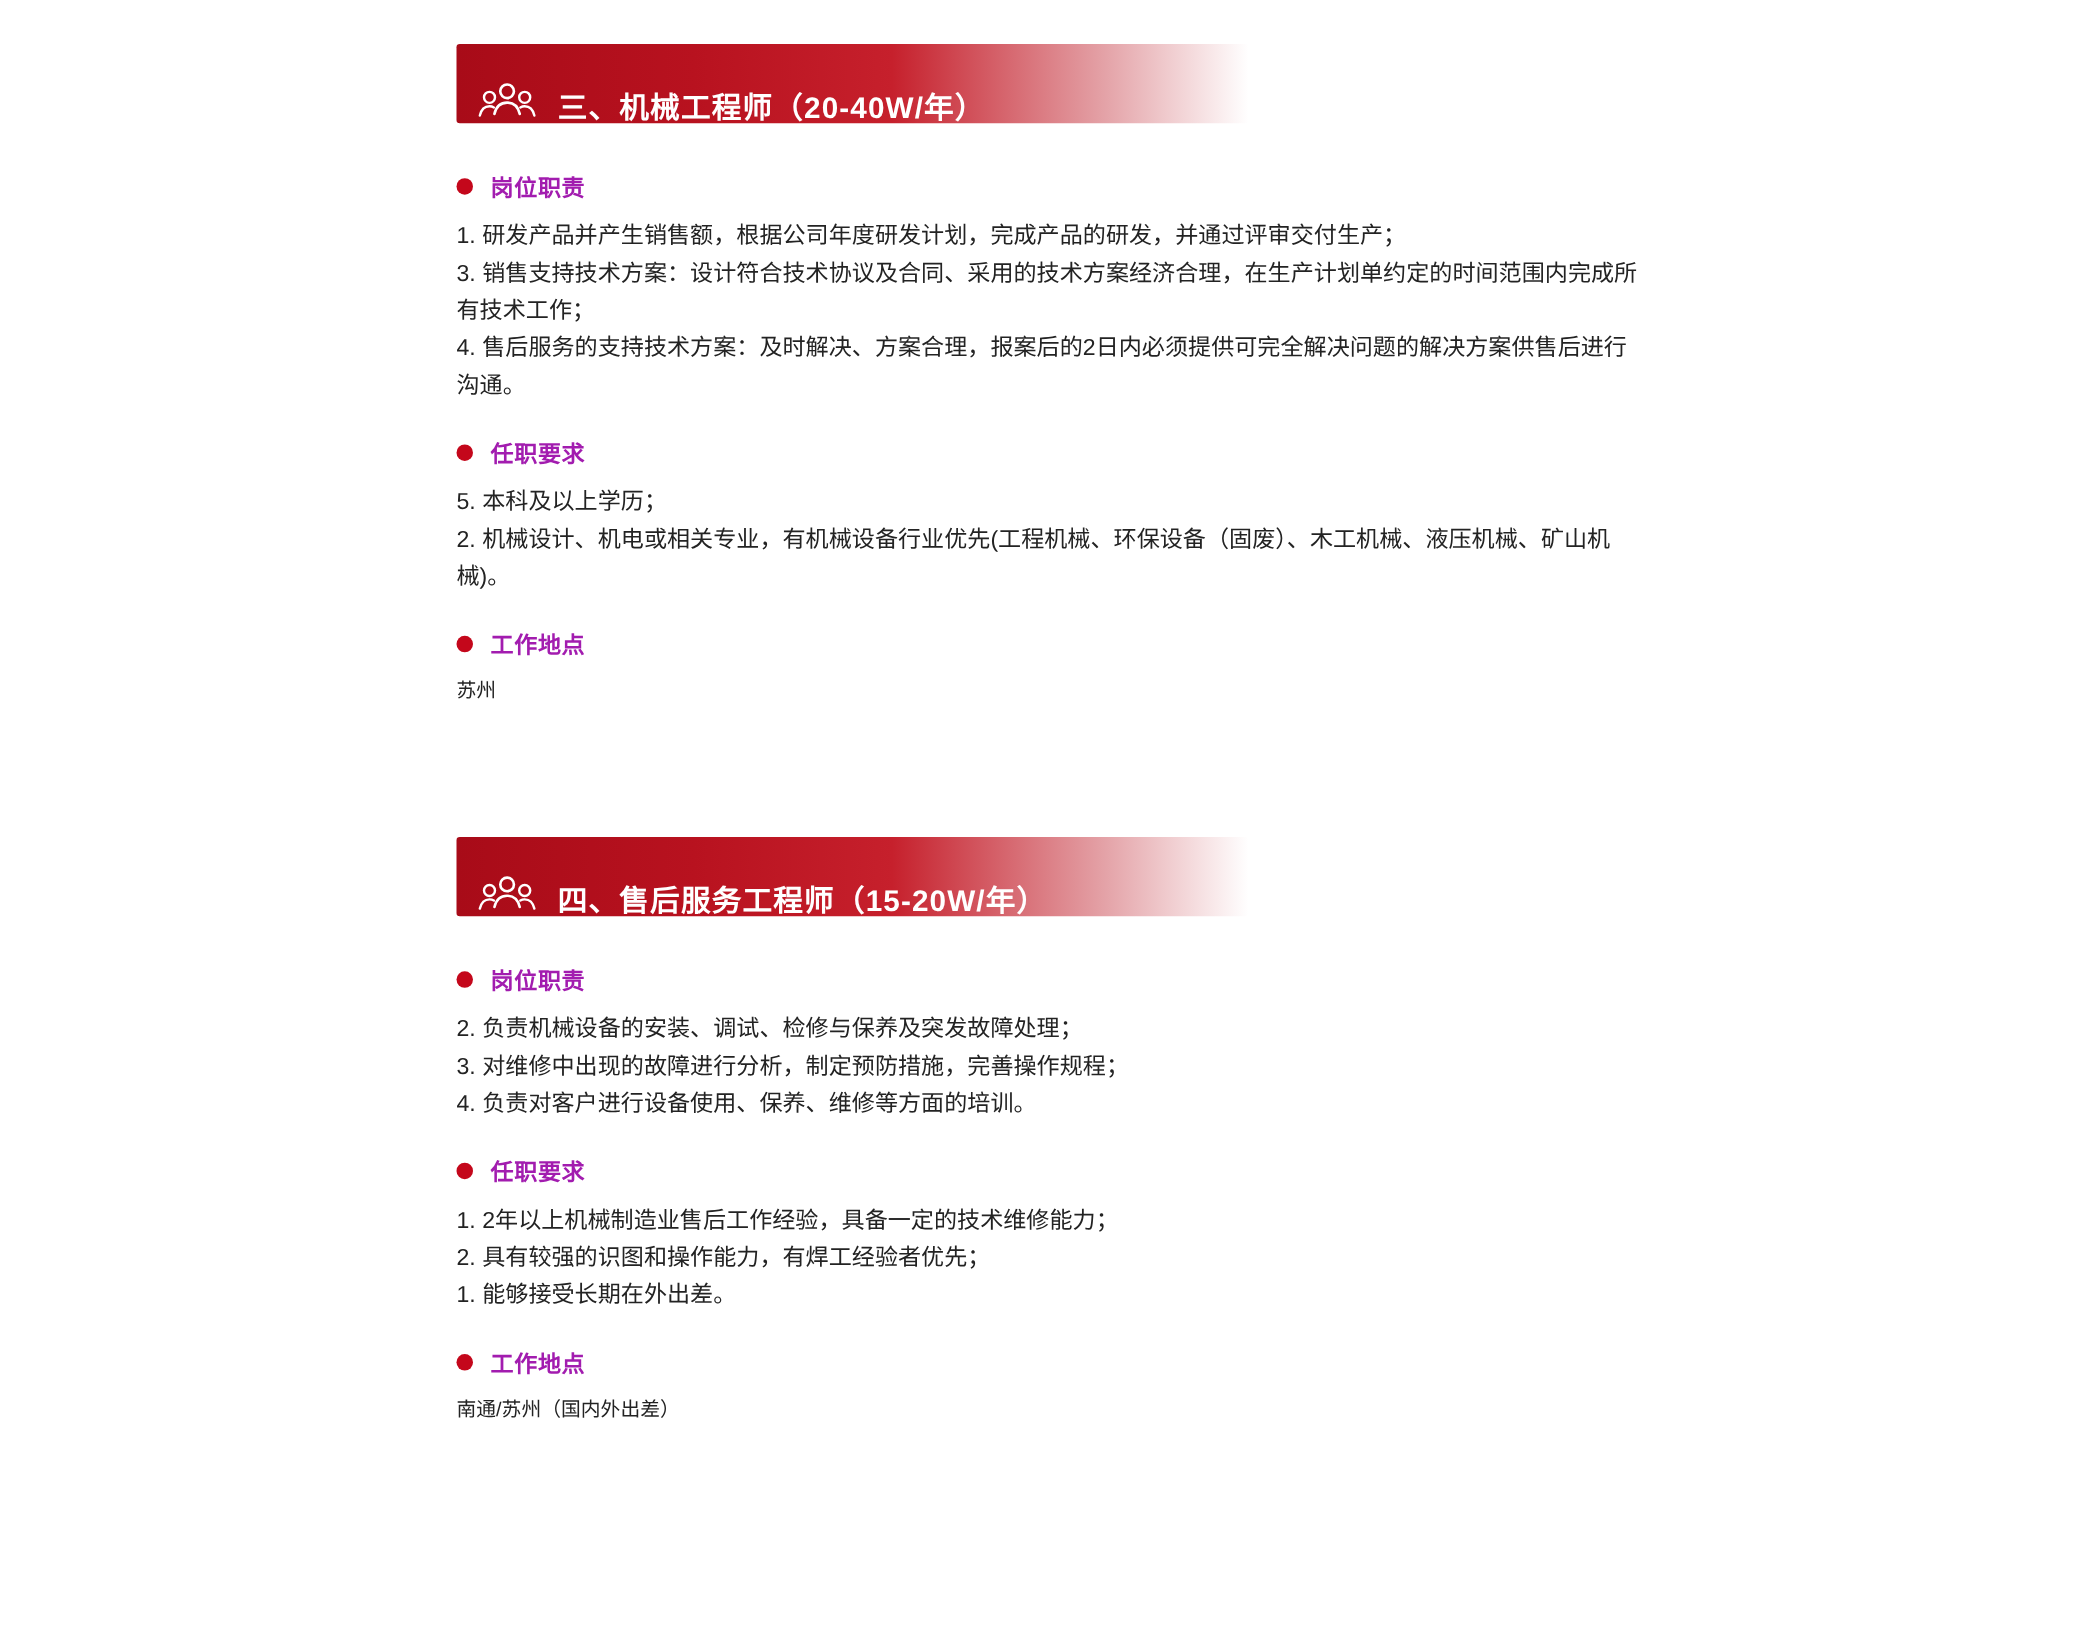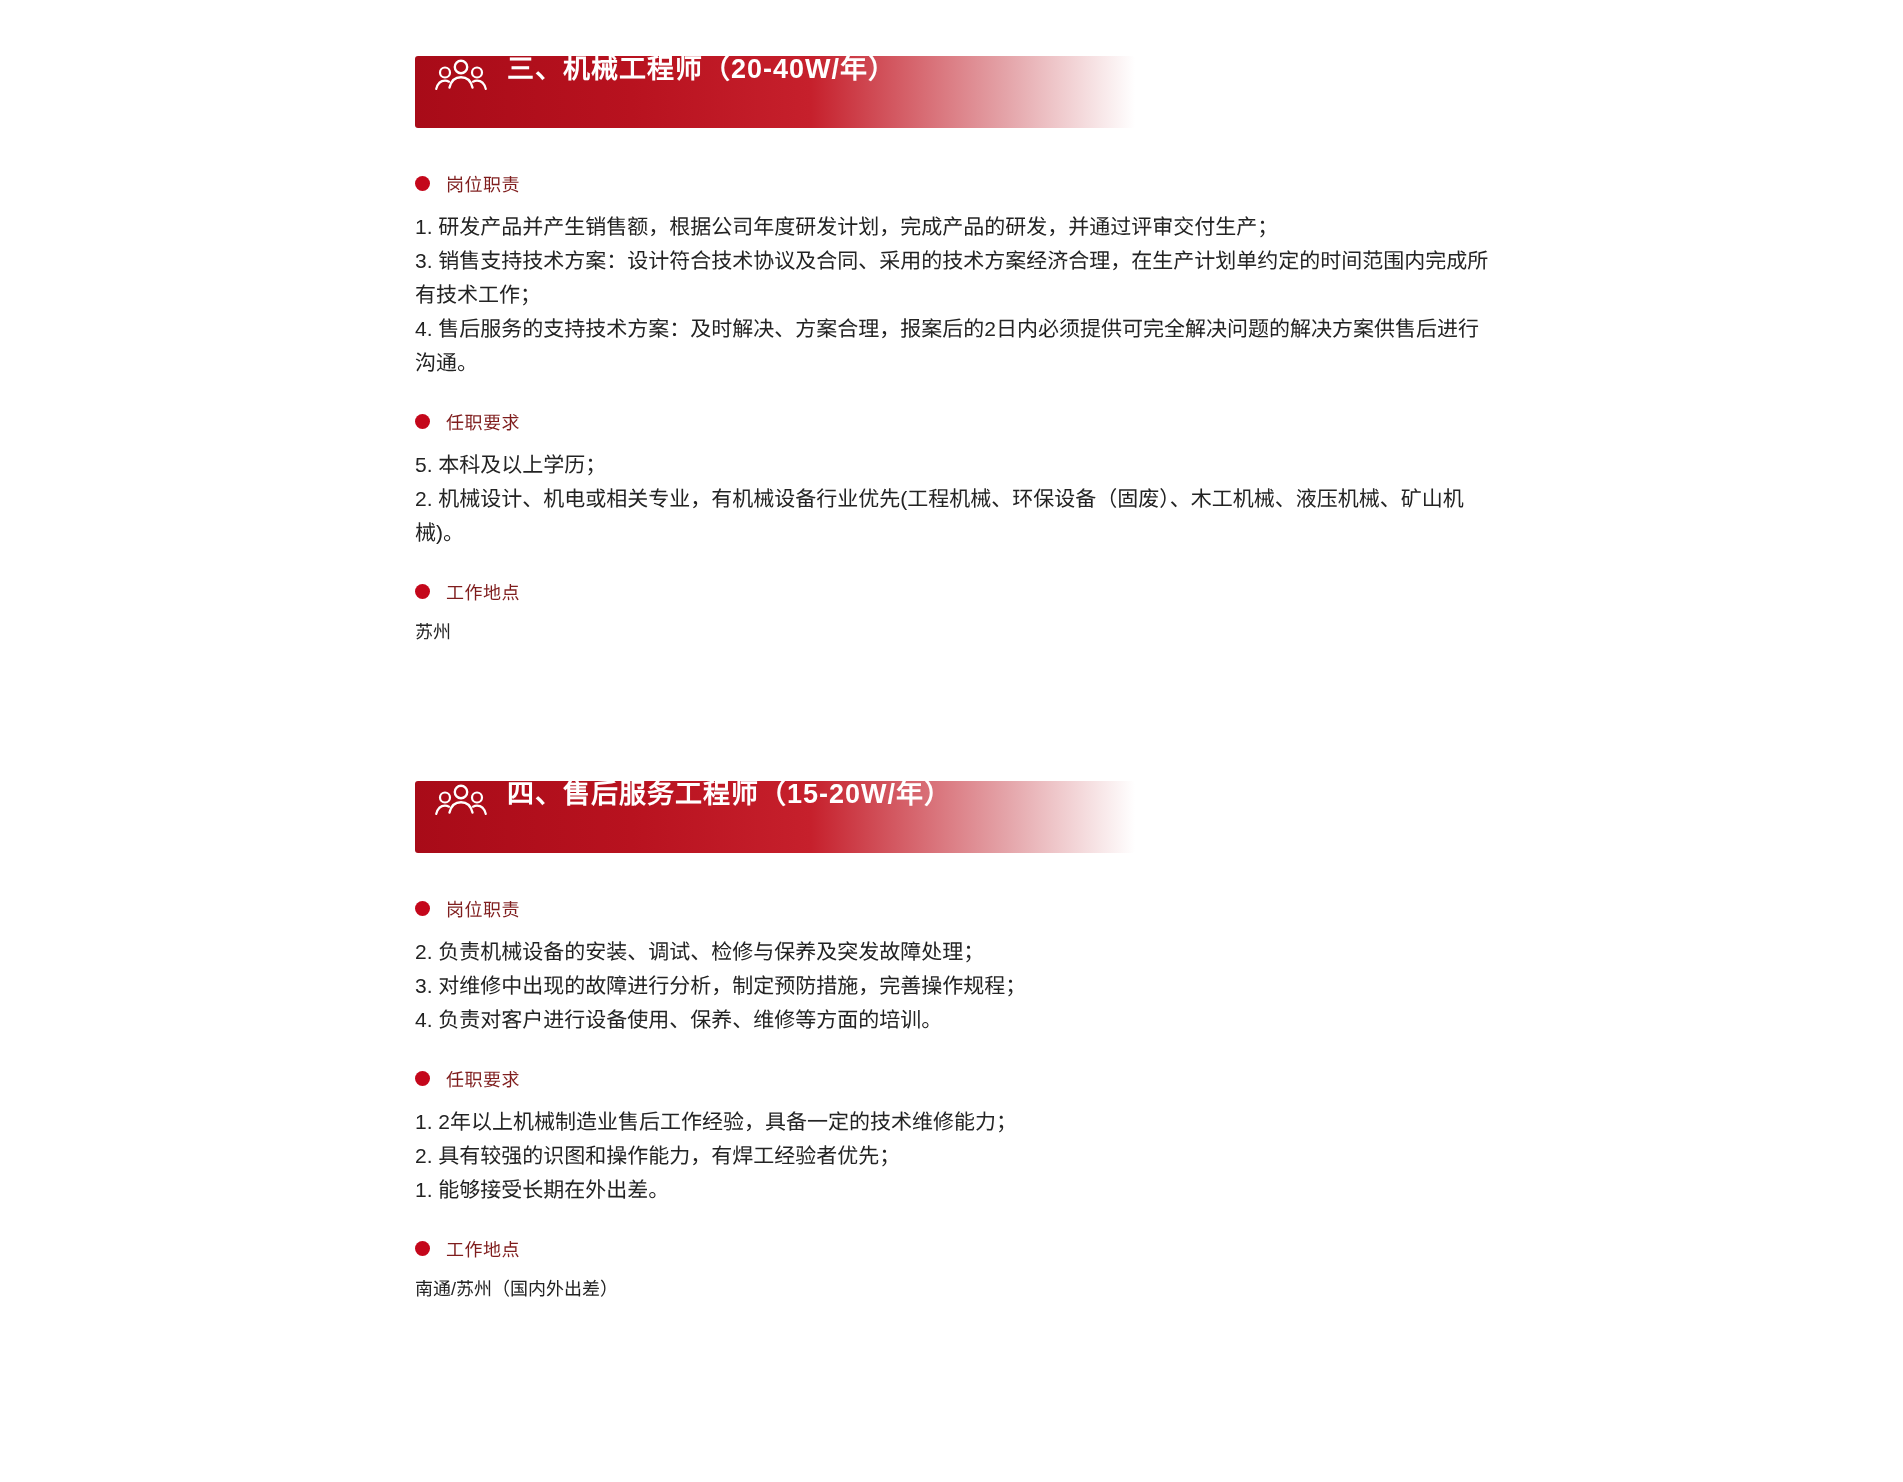--- a/index.html
+++ b/index.html
@@ -26,25 +26,24 @@
   
   .section {
     position: relative;
   }
   .section-header {
     position: relative;
     margin-left: 415px;
     width: 720px;
     height: 72px;
     display: flex;
-    align-items: flex-start;
+    align-items: flex-end;
     background: linear-gradient(90deg, #a80b18 0%, #b8121f 30%, #c6202c 55%, #e4a3a8 82%, #ffffff 100%);
     border-radius: 3px;
     overflow: hidden;
-    margin-top: 16px;
   }
   .section-header .hdr-icon {
     flex: 0 0 auto;
     width: 92px;
     display: flex;
     align-items: center;
     justify-content: center;
     color: #ffffff;
   }
   .section-header .hdr-icon svg {
@@ -77,23 +76,23 @@
     margin-bottom: 14px;
   }
   .bullet {
     width: 15px;
     height: 15px;
     border-radius: 50%;
     background: #c4071b;
     flex: 0 0 auto;
   }
   .block-title-text {
-    font-size: 18px;
-    font-weight: 400;
-    color: #7f1d1d;
+    font-size: 21px;
+    font-weight: 700;
+    color: #a21caf;
     letter-spacing: 0.5px;
   }
   .block-lines {
     font-size: 21px;
     line-height: 1.62;
     color: #232323;
     max-width: 1075px;
   }
   .block-lines p {
     margin: 0;

